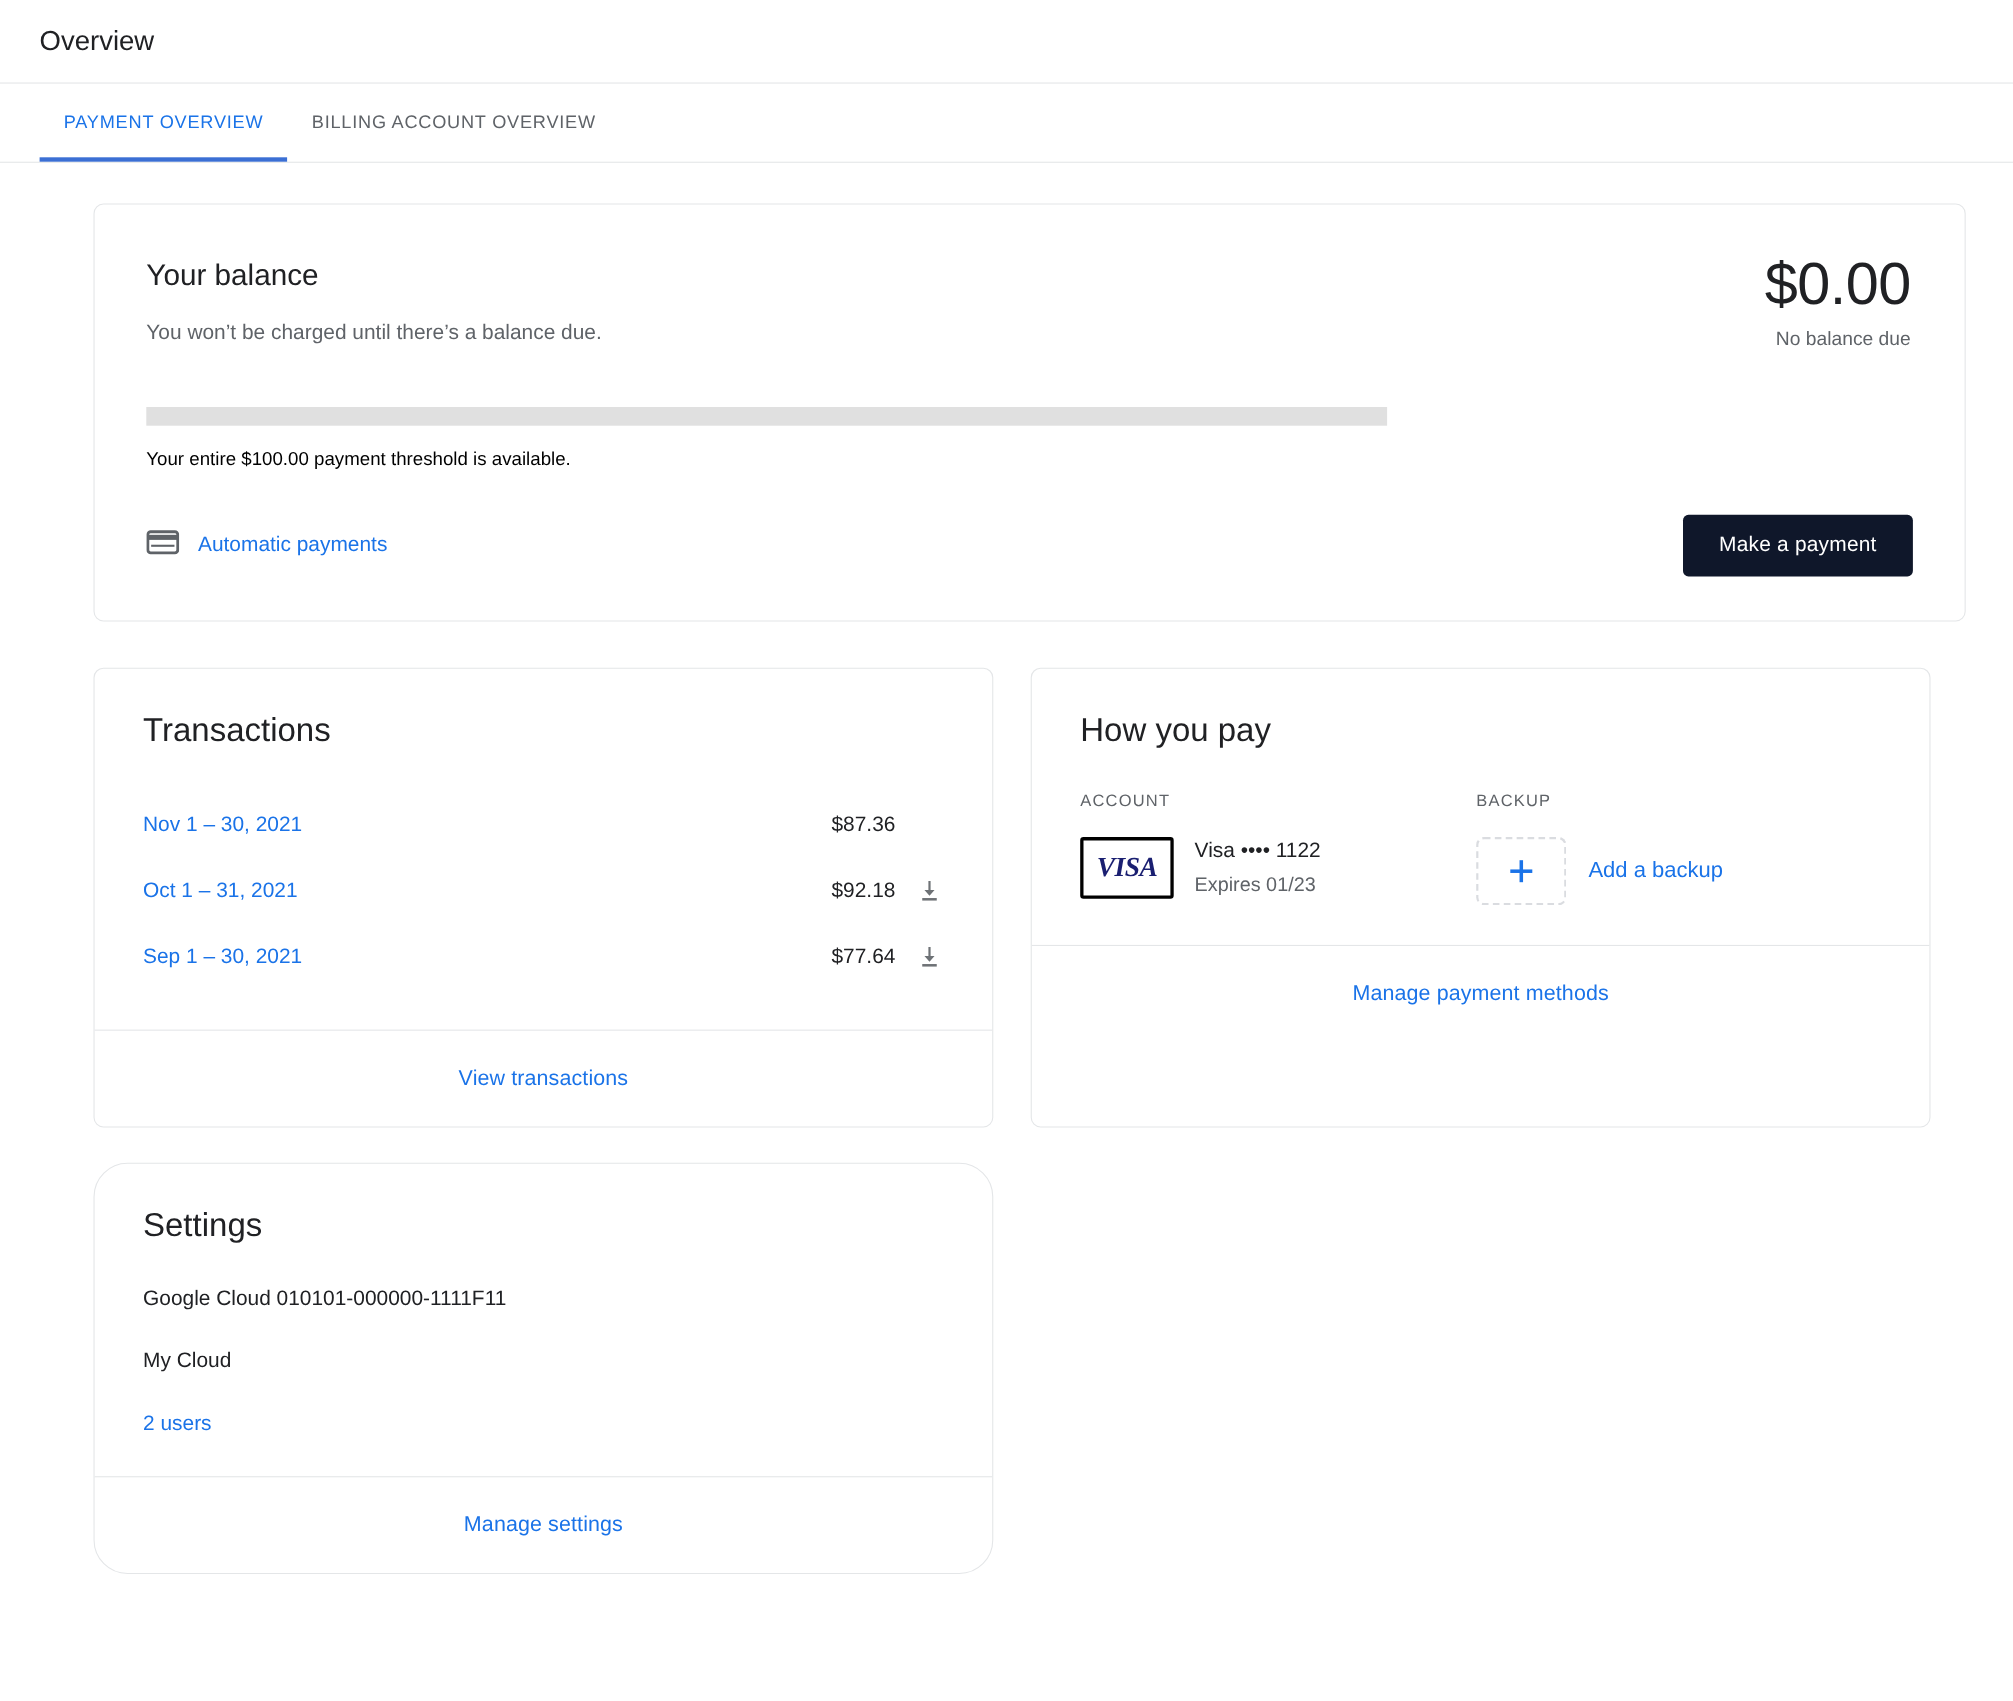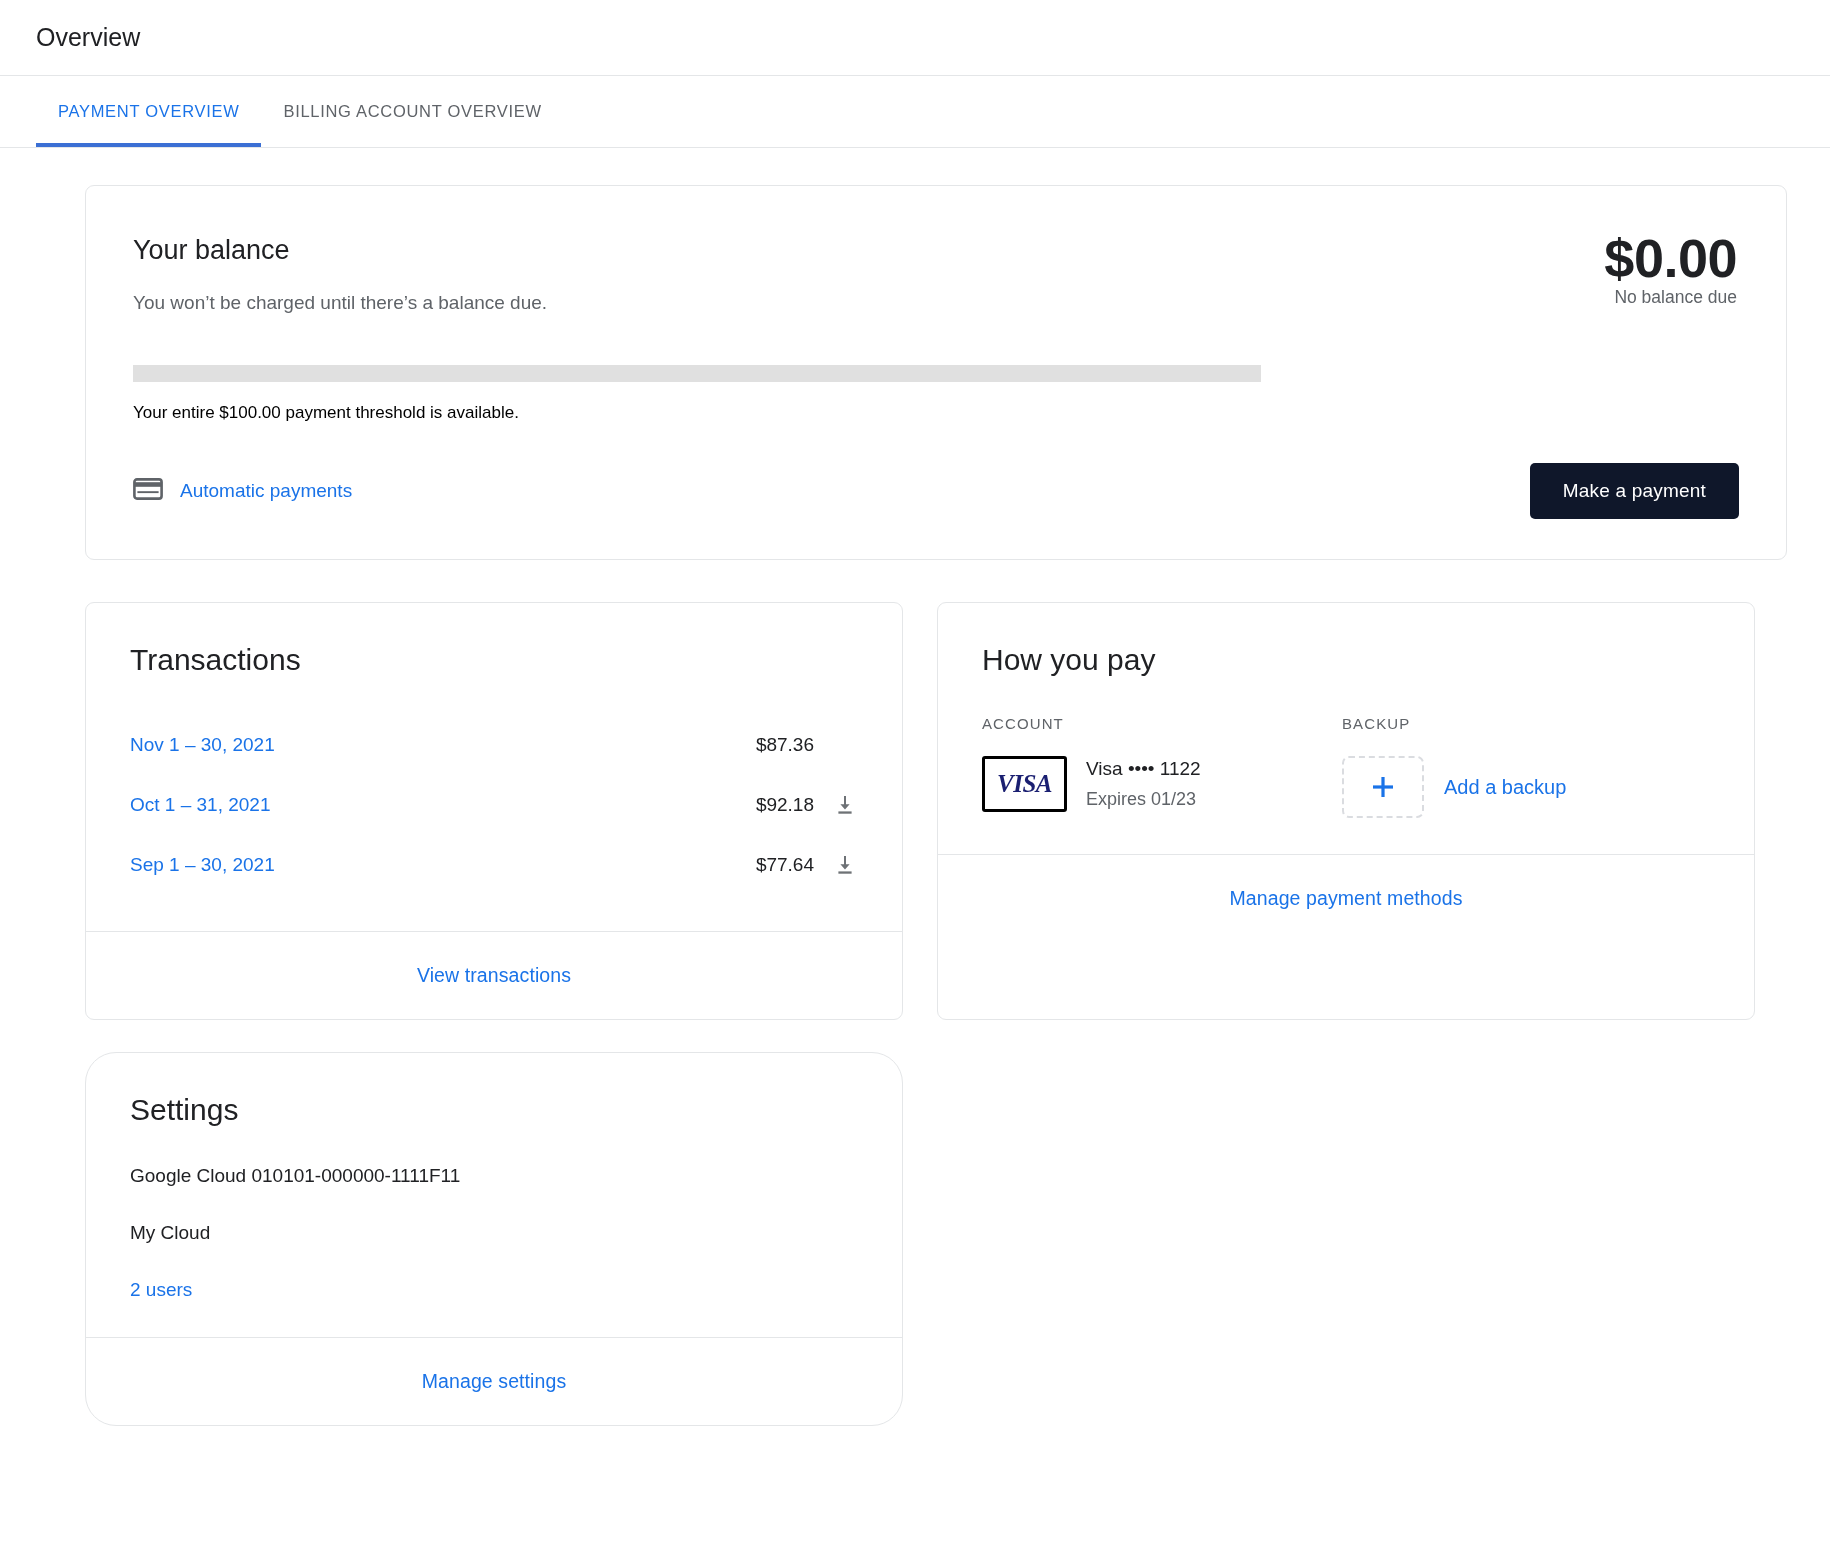--- a/index.html
+++ b/index.html
@@ -92,29 +92,29 @@
     margin-bottom: 26px;
   }
   .balance-sub {
     font-size: 19px;
     color: #5f6368;
     font-weight: 400;
   }
   .balance-right { text-align: right; padding-right: 2px; }
   .balance-amount {
     font-size: 54px;
-    font-weight: 700;
+    font-weight: 400;
     color: #202124;
     line-height: 1.05;
     letter-spacing: -0.5px;
   }
   .balance-status {
     font-size: 17.5px;
     color: #5f6368;
-    margin-top: 0;
+    margin-top: 11px;
   }
 
   .progress-track {
     margin-top: 51px;
     height: 17px;
     background: #e0e0e0;
     border-radius: 0;
     width: 100%;
   }
   .progress-wrap { width: 1128px; }

